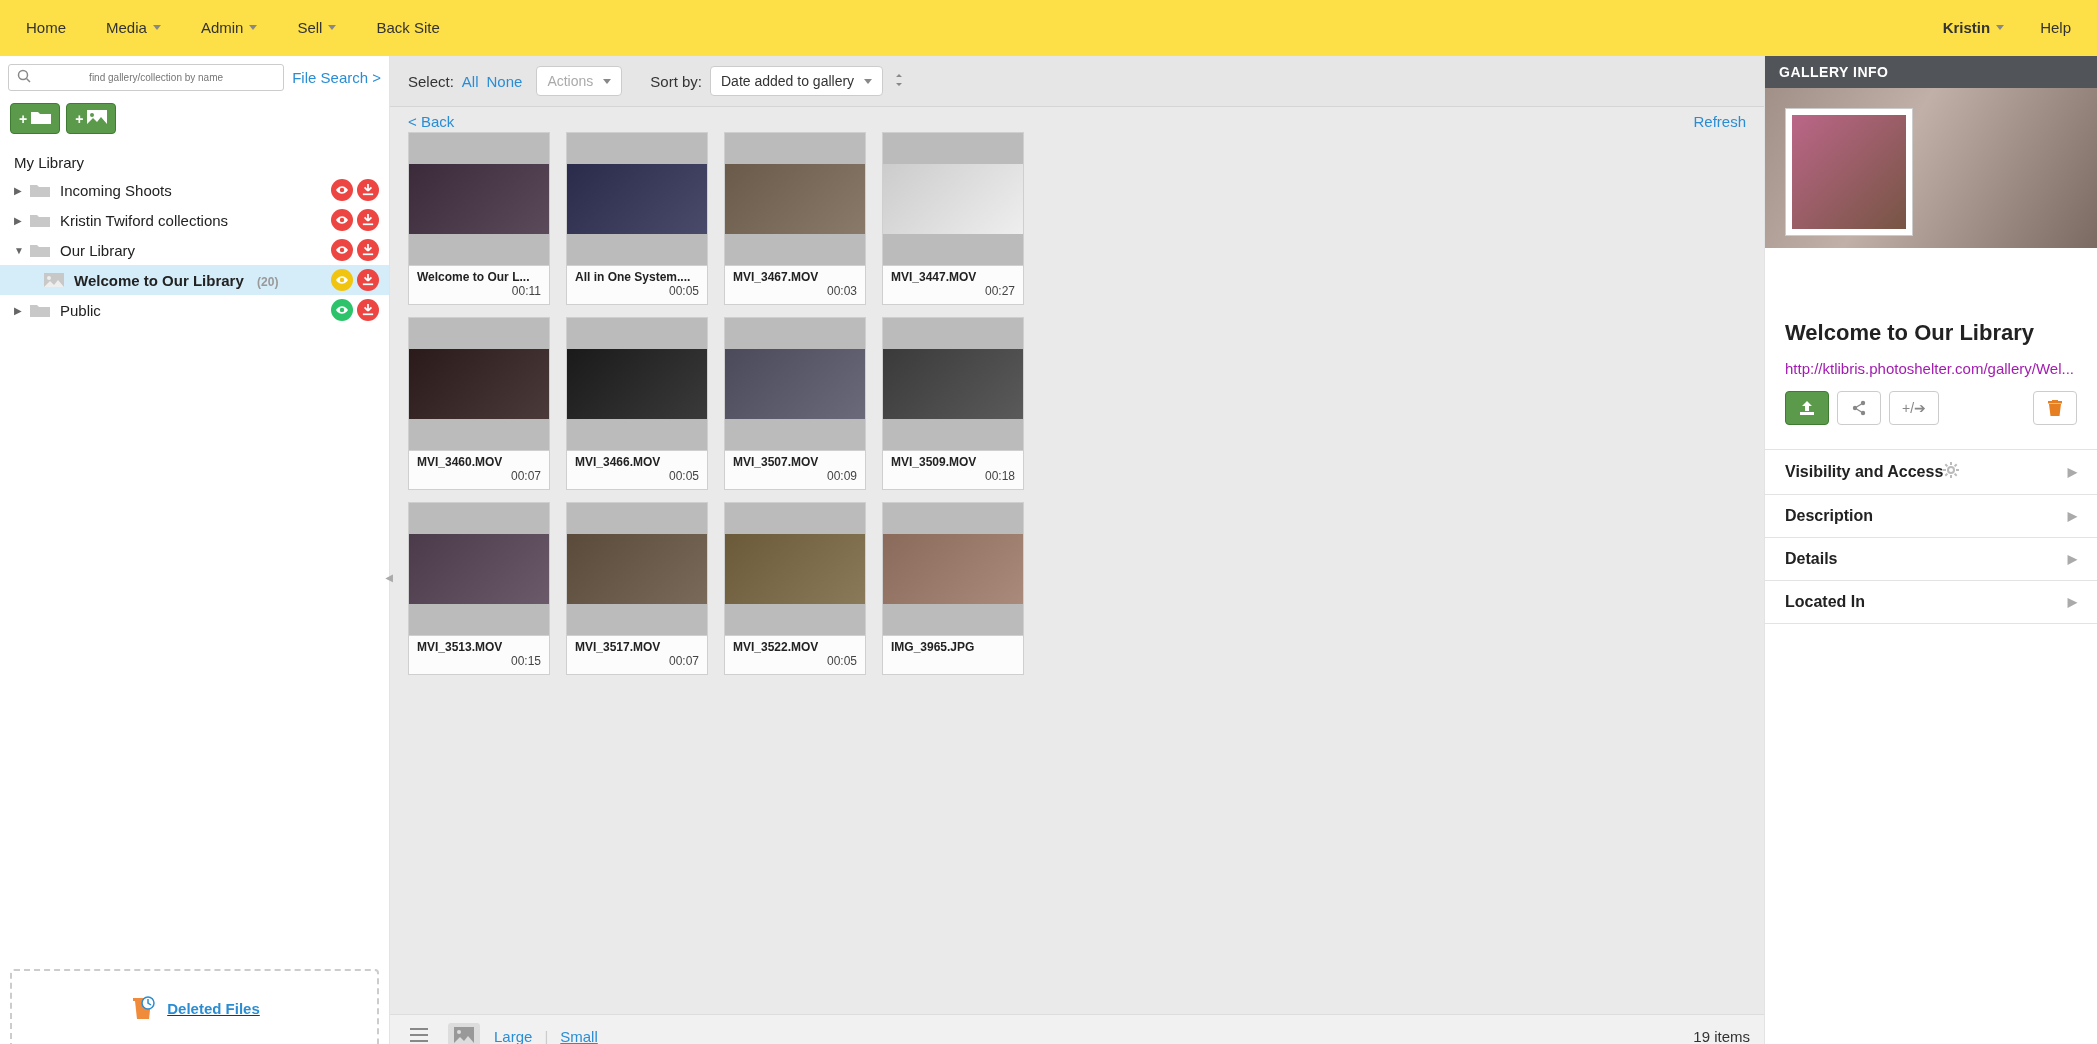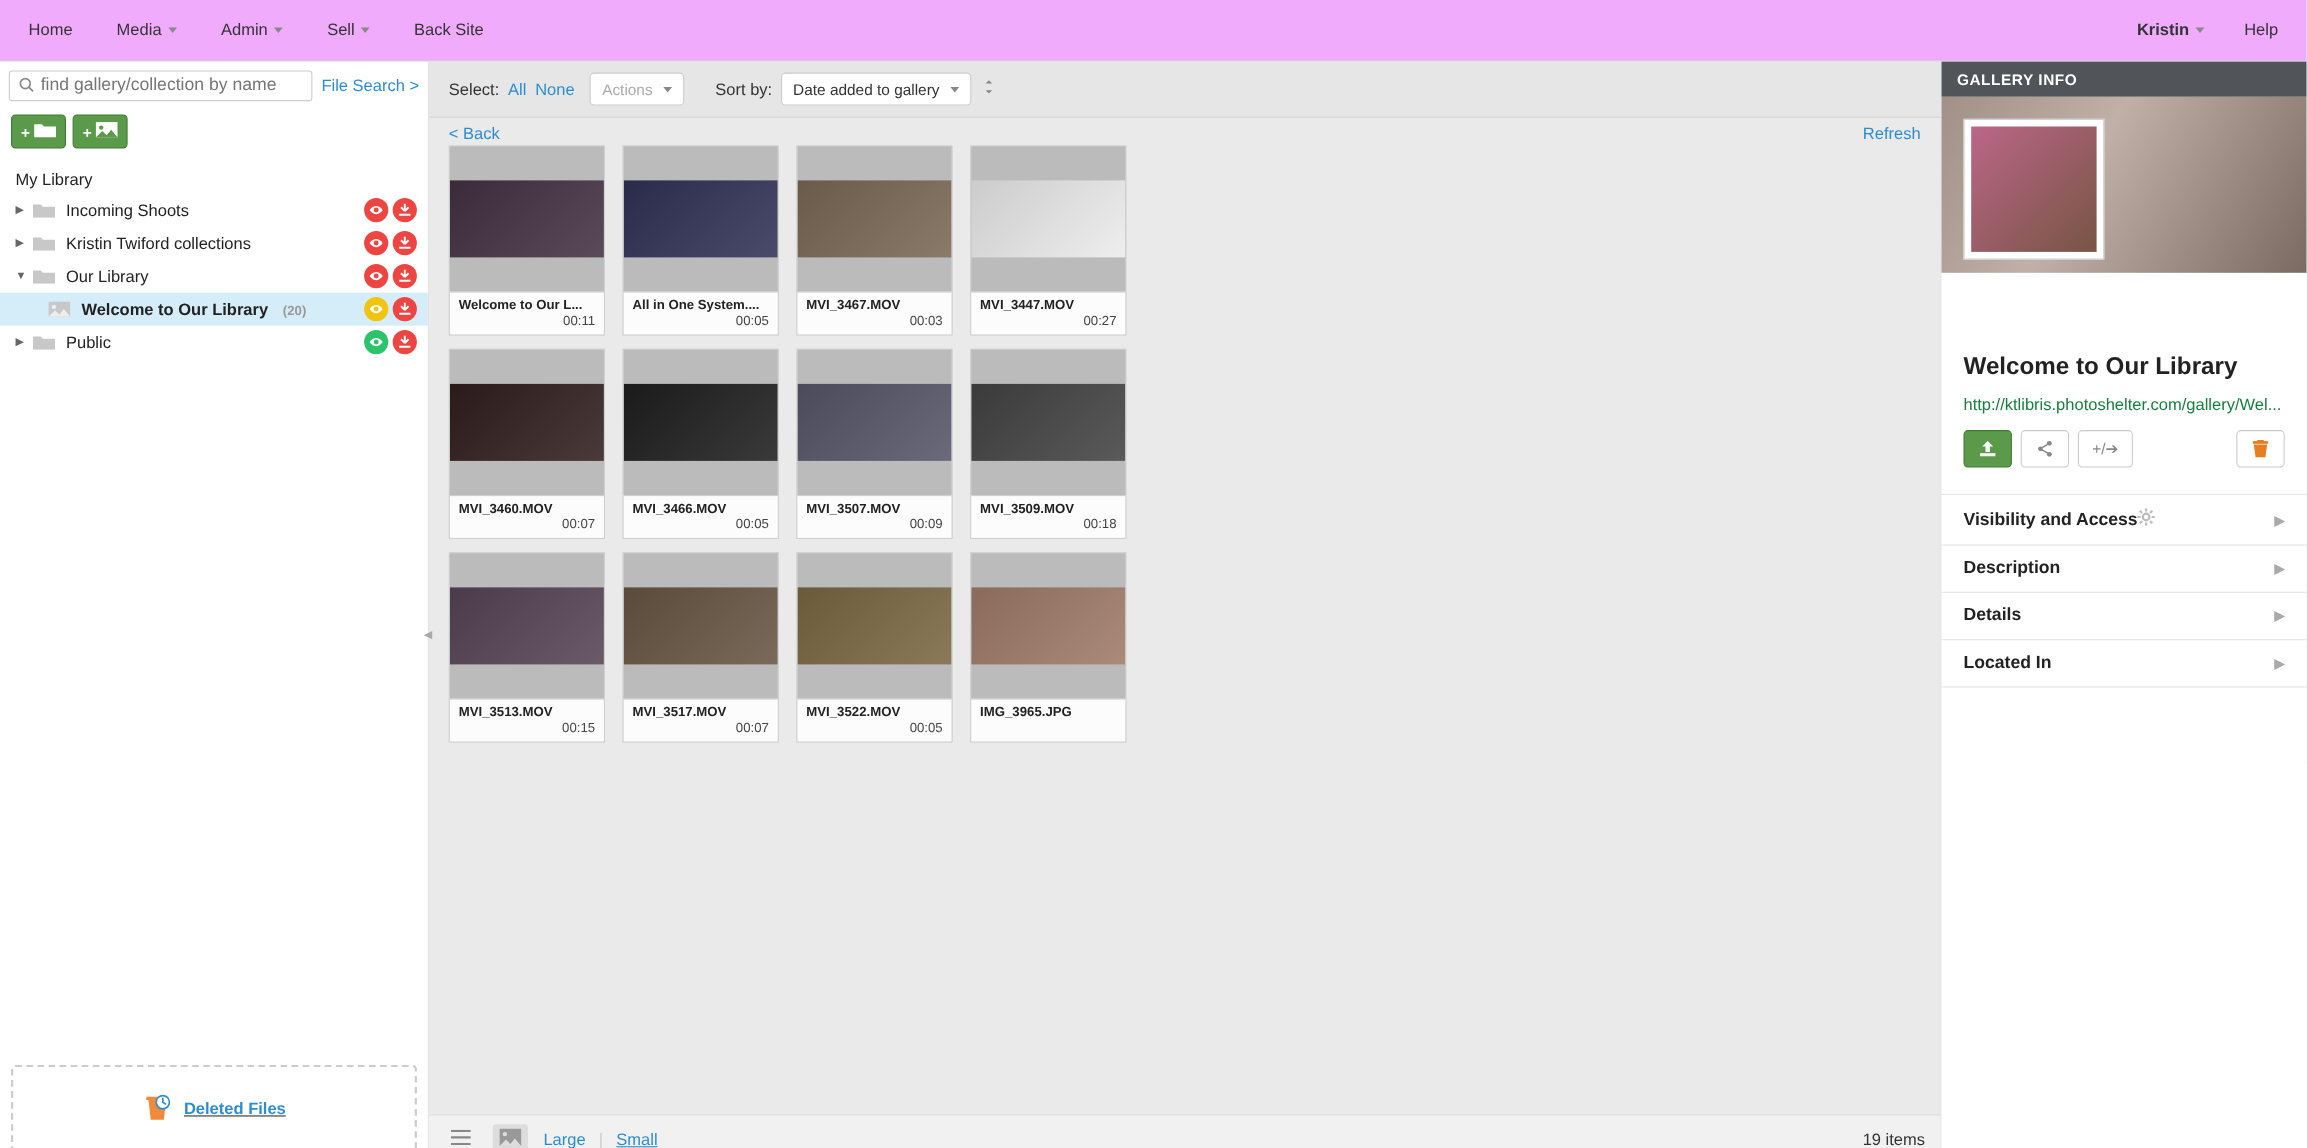--- a/index.html
+++ b/index.html
@@ -1,39 +1,39 @@
 <!DOCTYPE html>
 <html><head>
 <meta charset="utf-8">
 <style>
 * { margin: 0; padding: 0; box-sizing: border-box; font-family: "Helvetica Neue", Helvetica, Arial, sans-serif; }
 body { background: #f4f4f4; font-size: 13px; color: #333; overflow: hidden; }
 
 
-.topbar { display: flex; align-items: center; height: 56px; border-bottom: 1px solid #d8d8d8; background: #f0abfc; padding: 0 8px; }
+.topbar { display: flex; align-items: center; height: 56px; border-bottom: 1px solid #d8d8d8; background: #fde047; padding: 0 8px; }
 .topbar .menu-left { display: flex; gap: 4px; }
 .topbar .menu-item { padding: 10px 18px; font-size: 15px; color: #333; cursor: pointer; display: flex; align-items: center; gap: 4px; }
 .topbar .spacer { flex: 1; }
 .topbar .user { font-weight: 700; }
 .caret { display: inline-block; width: 0; height: 0; border-left: 4px solid transparent; border-right: 4px solid transparent; border-top: 5px solid #888; margin-left: 2px; }
 
 
 .columns { display: flex; height: calc(100vh - 42px); }
 .panel-left { width: 390px; display: flex; flex-direction: column; border-right: 1px solid #e3e3e3; background: #fff; position: relative; }
 .panel-center { flex: 1; display: flex; flex-direction: column; background: #eaeaea; border-right: 1px solid #e3e3e3; }
 .panel-right { width: 332px; display: flex; flex-direction: column; background: #fff; }
 
 
 .section-header { background: #515559; color: #fff; font-weight: 700; padding: 8px 14px; font-size: 14px; letter-spacing: 0.5px; display: flex; align-items: center; gap: 10px; }
 .section-header .lib-icon { display: inline-block; width: 16px; height: 12px; }
 .lib-icon svg { display: block; }
 
 .search-row { display: flex; align-items: center; padding: 8px; gap: 8px; }
 .search-input-wrap { flex: 1; display: flex; align-items: center; border: 1px solid #ccc; border-radius: 3px; padding: 4px 8px; background: #fff; }
-.search-input-wrap input { border: none; outline: none; flex: 1; font-size: 16px; color: #14532d; background: transparent; }
+.search-input-wrap input { border: none; outline: none; flex: 1; font-size: 10px; color: #14532d; background: transparent; text-align: center; }
 .search-icon { color: #888; margin-right: 6px; }
 .file-search { color: #2a8dd4; font-size: 15px; cursor: pointer; white-space: nowrap; }
 
 .add-buttons { display: flex; gap: 6px; padding: 4px 10px 12px; }
 .btn-green { background: #5a9a4a; border: 1px solid #3f7c31; border-radius: 4px; padding: 6px 8px; display: flex; align-items: center; gap: 4px; color: #fff; cursor: pointer; }
 .btn-green .plus { font-weight: bold; font-size: 14px; }
 .icon-folder, .icon-image { display: inline-block; }
 
 .tree-section-label { font-size: 15px; color: #222; padding: 8px 14px 4px; }
 .tree { font-size: 15px; }
@@ -88,21 +88,21 @@
 .center-bottom .size-links .sep { color: #ccc; }
 .center-bottom .small-lnk { text-decoration: underline; }
 .center-bottom .count { margin-left: auto; color: #333; }
 
 
 .right-cover { height: 160px; background: linear-gradient(120deg, #a09088 0%, #c0b0a8 40%, #7a6a62 100%); position: relative; }
 .right-cover .thumb-sq { position: absolute; left: 20px; top: 20px; width: 128px; height: 128px; background: #fff; border: 1px solid #ccc; padding: 6px; }
 .right-cover .thumb-sq .inner { width: 100%; height: 100%; background: linear-gradient(135deg,#b68,#754); }
 .right-body { padding: 72px 20px 16px; }
 .right-title { font-size: 22px; font-weight: 700; color: #222; margin-bottom: 14px; }
-.right-url { color: #15803d; font-size: 15px; margin-bottom: 14px; cursor: pointer; white-space: nowrap; overflow: hidden; text-overflow: ellipsis; }
+.right-url { color: #a21caf; font-size: 15px; margin-bottom: 14px; cursor: pointer; white-space: nowrap; overflow: hidden; text-overflow: ellipsis; }
 .right-actions { display: flex; gap: 8px; margin-bottom: 8px; }
 .act-btn { border: 1px solid #ccc; border-radius: 4px; padding: 8px 12px; background: #fff; display: flex; align-items: center; justify-content: center; cursor: pointer; color: #888; font-size: 16px; min-width: 44px; }
 .act-btn.green { background: #5a9a4a; color: #fff; border-color: #3f7c31; }
 .act-btn.trash { color: #e67e22; margin-left: auto; }
 
 .accordion { border-top: 1px solid #e3e3e3; }
 .acc-row { display: flex; align-items: center; padding: 12px 20px; border-bottom: 1px solid #e3e3e3; font-size: 16px; font-weight: 700; color: #222; cursor: pointer; }
 .acc-row .acc-arrow { margin-left: auto; color: #aaa; font-size: 12px; }
 .acc-row .gear { color: #bbb; margin-right: 8px; }
 </style>

